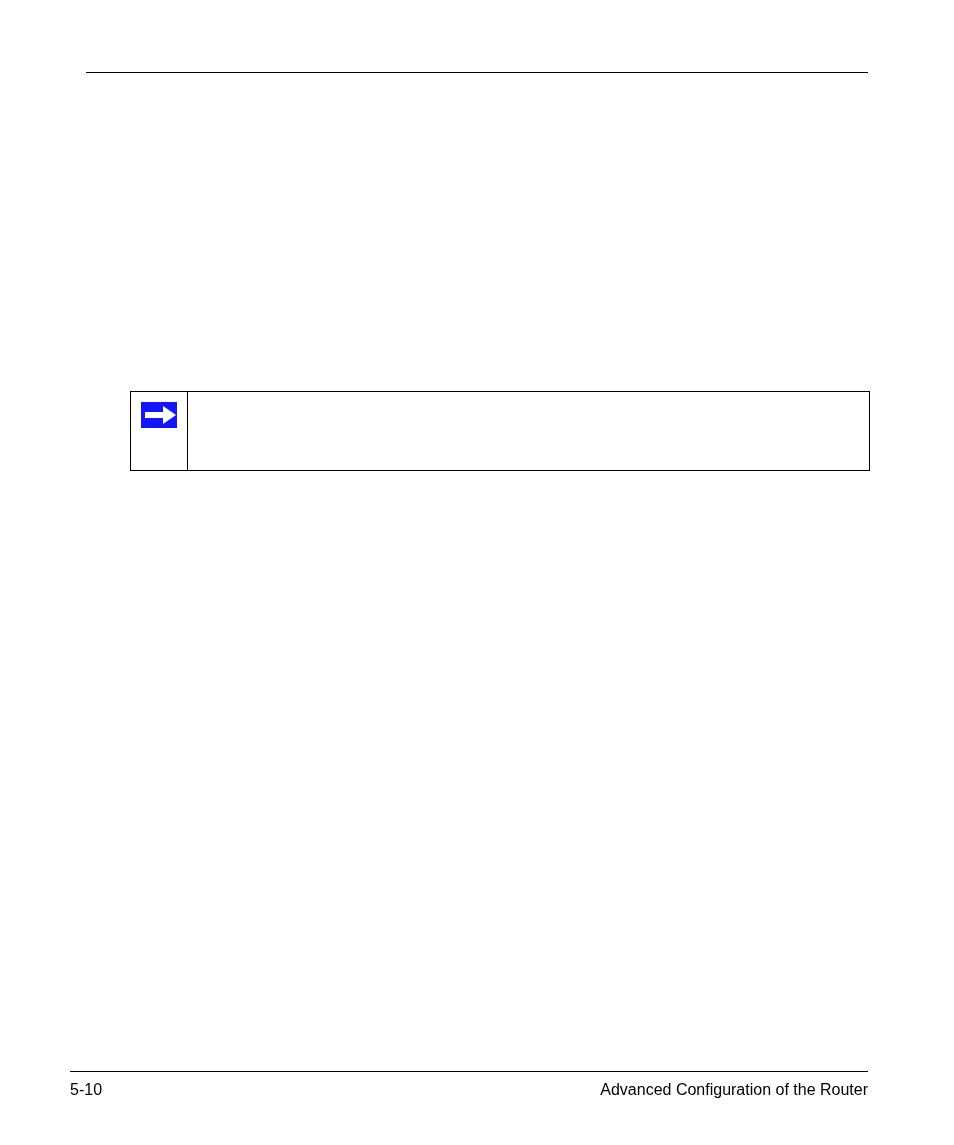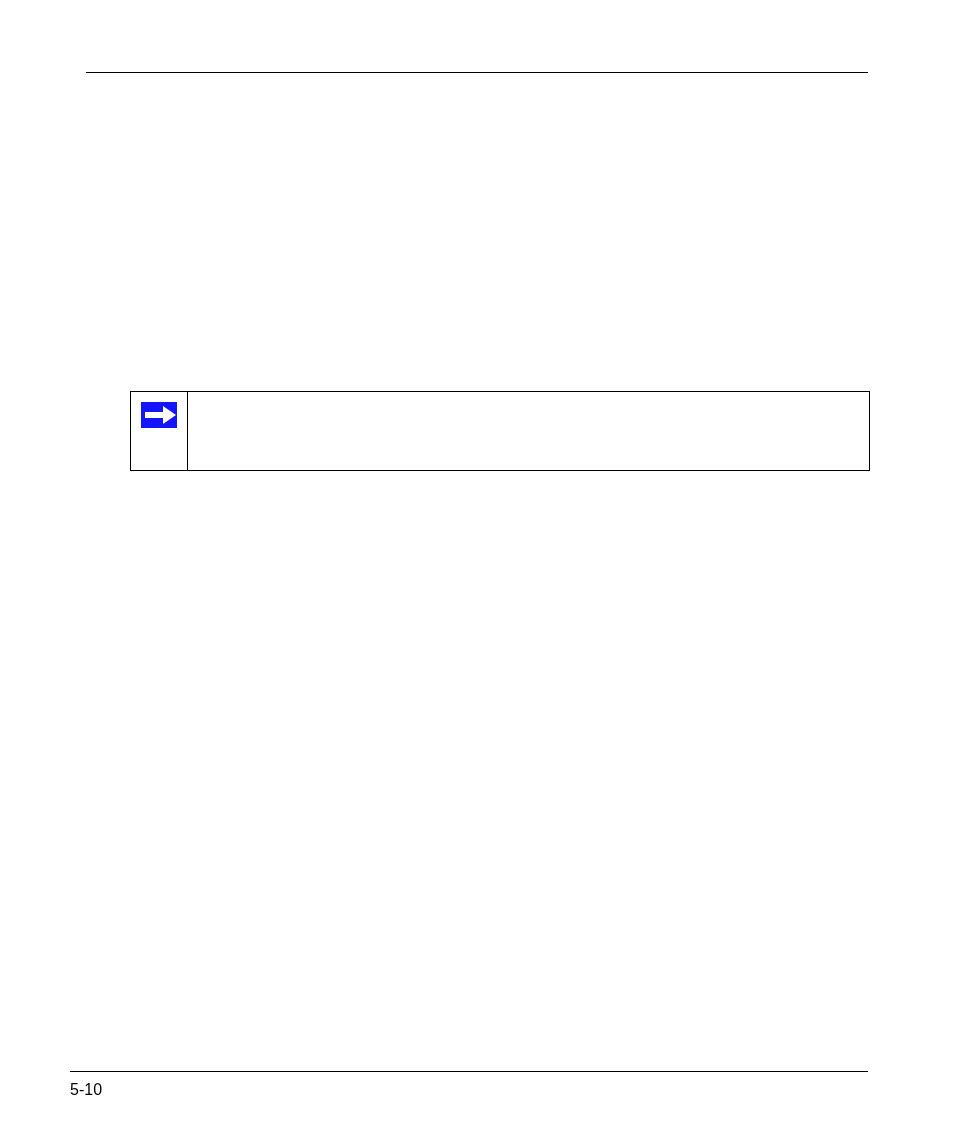--- a/index.html
+++ b/index.html
@@ -124,15 +124,16 @@
         </div>
       </div>
       <div class="note-text-cell"></div>
     </div>
   </div>
 
   <div class="footer">
     <hr class="footer-rule">
     <div class="footer-row">
       <span>5-10</span>
+      <span>Advanced Configuration of the Router</span>
     </div>
   </div>
 </div>
 
 </body></html>

